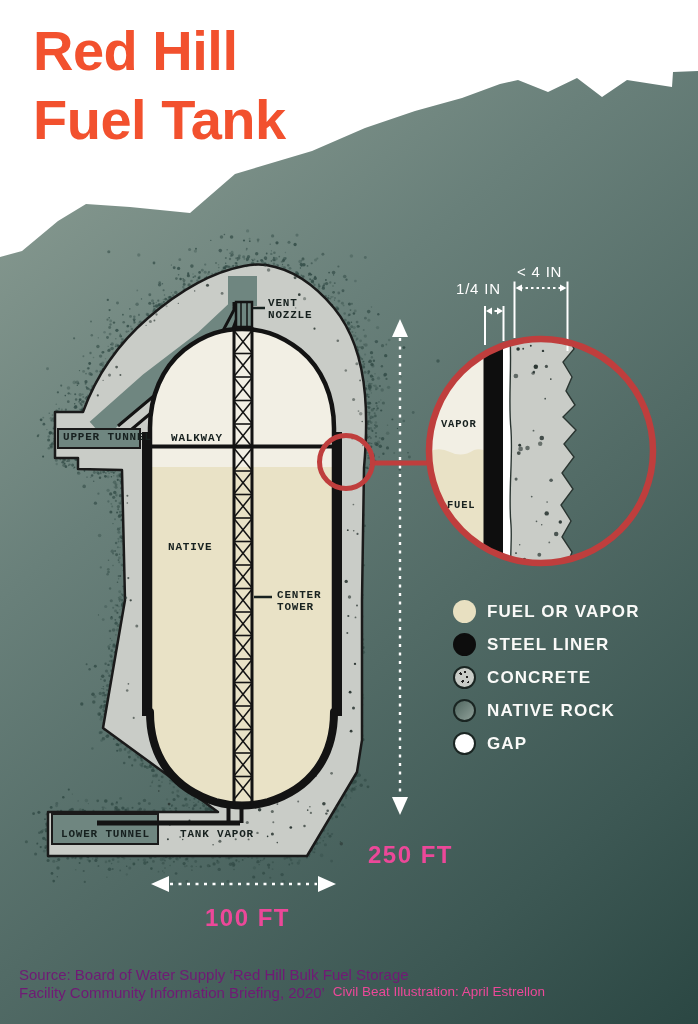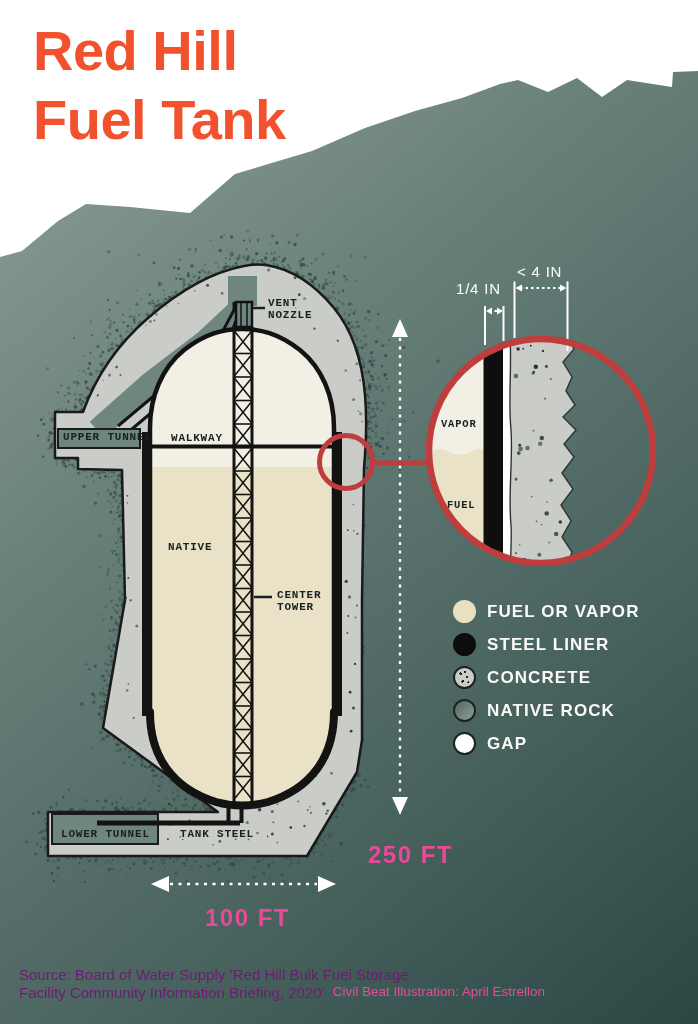--- a/index.html
+++ b/index.html
@@ -1962,21 +1962,21 @@
       <div>NOZZLE</div>
     </div>
     <div class="lbl" style="left:63px;top:432px;">UPPER TUNNEL</div>
     <div class="lbl" style="left:162px;top:433px;margin-left:9px;">WALKWAY</div>
     <div class="lbl" style="left:168px;top:542px;">NATIVE</div>
     <div class="lbl two" style="left:277px;top:590px;">
       <div>CENTER</div>
       <div>TOWER</div>
     </div>
     <div class="lbl" style="left:61px;top:829px;">LOWER TUNNEL</div>
-    <div class="lbl" style="left:180px;top:829px;">TANK STEEL</div>
+    <div class="lbl" style="left:180px;top:829px;">TANK VAPOR</div>
 
     <div class="lbl" style="left:441px;top:419px;font-size:10.5px;">VAPOR</div>
     <div class="lbl" style="left:447px;top:464px;font-size:10.5px;margin-top:36px;">FUEL</div>
 
     <div class="measure" style="left:456px;top:280px;">1/4 IN</div>
     <div class="measure" style="left:517px;top:263px;">&lt; 4 IN</div>
 
     <div class="dim" style="left:368px;top:833px;">250 FT</div>
     <div class="dim" style="left:205px;top:896px;">100 FT</div>
 

